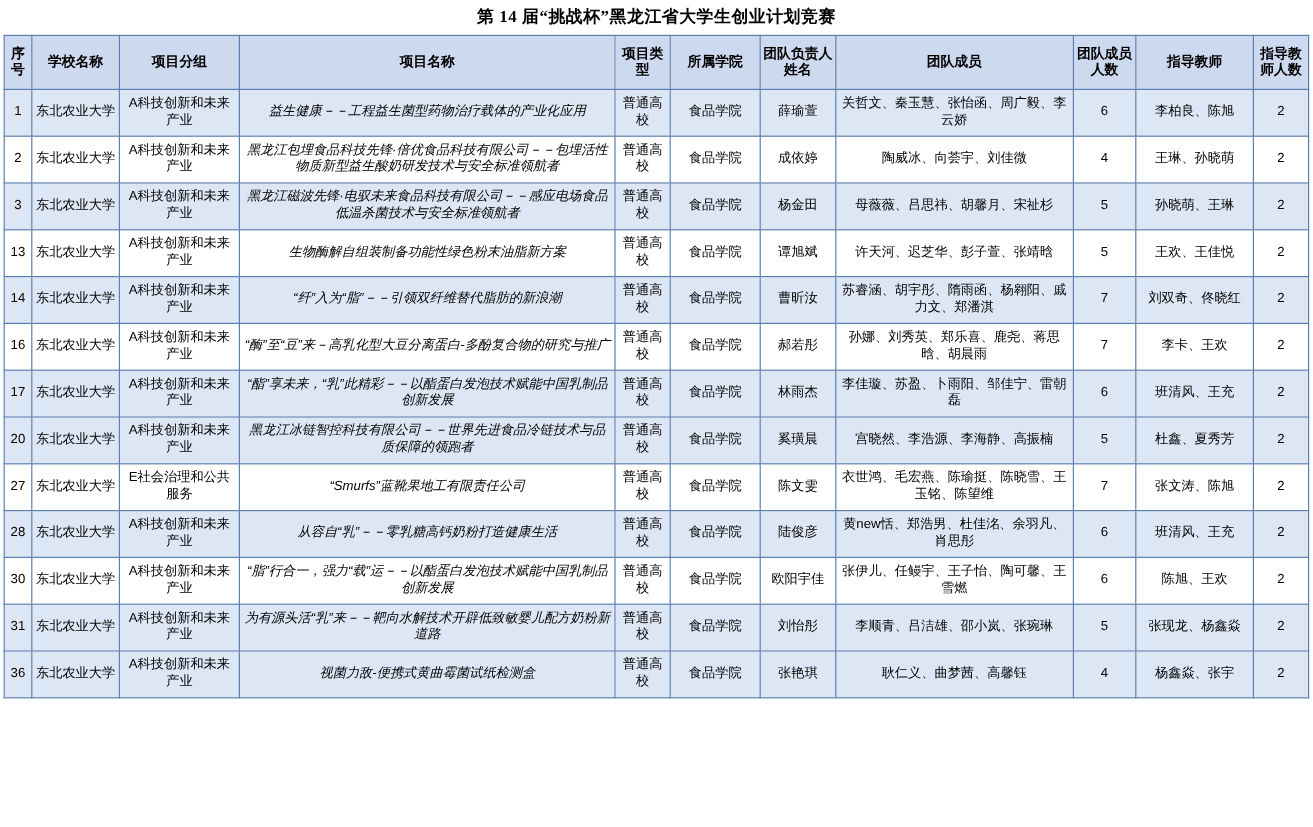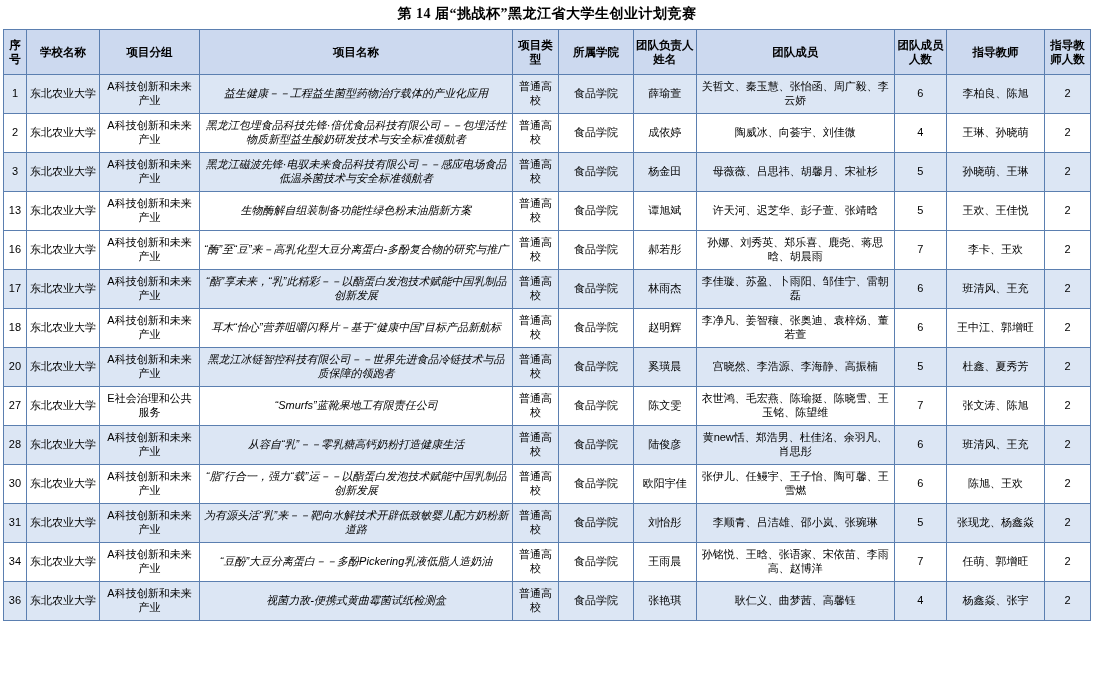--- a/index.html
+++ b/index.html
@@ -170,20 +170,33 @@
           <td>A科技创新和未来产业</td>
           <td class="proj-name center">生物酶解自组装制备功能性绿色粉末油脂新方案</td>
           <td>普通高校</td>
           <td>食品学院</td>
           <td>谭旭斌</td>
           <td>许天河、迟芝华、彭子萱、张靖晗</td>
           <td>5</td>
           <td>王欢、王佳悦</td>
           <td>2</td>
         </tr>
+        <tr class="shade">
+          <td class="seq">14</td>
+          <td>东北农业大学</td>
+          <td>A科技创新和未来产业</td>
+          <td class="proj-name center">“纤”入为“脂”－－引领双纤维替代脂肪的新浪潮</td>
+          <td>普通高校</td>
+          <td>食品学院</td>
+          <td>曹昕汝</td>
+          <td>苏睿涵、胡宇彤、隋雨函、杨翱阳、戚力文、郑潘淇</td>
+          <td>7</td>
+          <td>刘双奇、佟晓红</td>
+          <td>2</td>
+        </tr>
         <tr class="plain">
           <td class="seq">16</td>
           <td>东北农业大学</td>
           <td>A科技创新和未来产业</td>
           <td class="proj-name center">“酶”至“豆”来－高乳化型大豆分离蛋白-多酚复合物的研究与推广</td>
           <td>普通高校</td>
           <td>食品学院</td>
           <td>郝若彤</td>
           <td>孙娜、刘秀英、郑乐喜、鹿尧、蒋思晗、胡晨雨</td>
           <td>7</td>
@@ -196,33 +209,20 @@
           <td>A科技创新和未来产业</td>
           <td class="proj-name center">“酯”享未来，“乳”此精彩－－以酯蛋白发泡技术赋能中国乳制品创新发展</td>
           <td>普通高校</td>
           <td>食品学院</td>
           <td>林雨杰</td>
           <td>李佳璇、苏盈、卜雨阳、邹佳宁、雷朝磊</td>
           <td>6</td>
           <td>班清风、王充</td>
           <td>2</td>
         </tr>
-        <tr class="plain">
-          <td class="seq">18</td>
-          <td>东北农业大学</td>
-          <td>A科技创新和未来产业</td>
-          <td class="proj-name center">耳木“怡心”营养咀嚼闪释片－基于“健康中国”目标产品新航标</td>
-          <td>普通高校</td>
-          <td>食品学院</td>
-          <td>赵明辉</td>
-          <td>李净凡、姜智穰、张奥迪、袁梓炀、董若萱</td>
-          <td>6</td>
-          <td>王中江、郭增旺</td>
-          <td>2</td>
-        </tr>
         <tr class="shade">
           <td class="seq">20</td>
           <td>东北农业大学</td>
           <td>A科技创新和未来产业</td>
           <td class="proj-name">黑龙江冰链智控科技有限公司－－世界先进食品冷链技术与品质保障的领跑者</td>
           <td>普通高校</td>
           <td>食品学院</td>
           <td>奚璜晨</td>
           <td>宫晓然、李浩源、李海静、高振楠</td>
           <td>5</td>
@@ -274,33 +274,20 @@
           <td>A科技创新和未来产业</td>
           <td class="proj-name center">为有源头活“乳”来－－靶向水解技术开辟低致敏婴儿配方奶粉新道路</td>
           <td>普通高校</td>
           <td>食品学院</td>
           <td>刘怡彤</td>
           <td>李顺青、吕洁雄、邵小岚、张琬琳</td>
           <td>5</td>
           <td>张现龙、杨鑫焱</td>
           <td>2</td>
         </tr>
-        <tr class="plain">
-          <td class="seq">34</td>
-          <td>东北农业大学</td>
-          <td>A科技创新和未来产业</td>
-          <td class="proj-name center">“豆酚”大豆分离蛋白－－多酚Pickering乳液低脂人造奶油</td>
-          <td>普通高校</td>
-          <td>食品学院</td>
-          <td>王雨晨</td>
-          <td>孙铭悦、王晗、张语家、宋依苗、李雨高、赵博洋</td>
-          <td>7</td>
-          <td>任萌、郭增旺</td>
-          <td>2</td>
-        </tr>
         <tr class="shade">
           <td class="seq">36</td>
           <td>东北农业大学</td>
           <td>A科技创新和未来产业</td>
           <td class="proj-name center">视菌力敌-便携式黄曲霉菌试纸检测盒</td>
           <td>普通高校</td>
           <td>食品学院</td>
           <td>张艳琪</td>
           <td>耿仁义、曲梦茜、高馨钰</td>
           <td>4</td>

